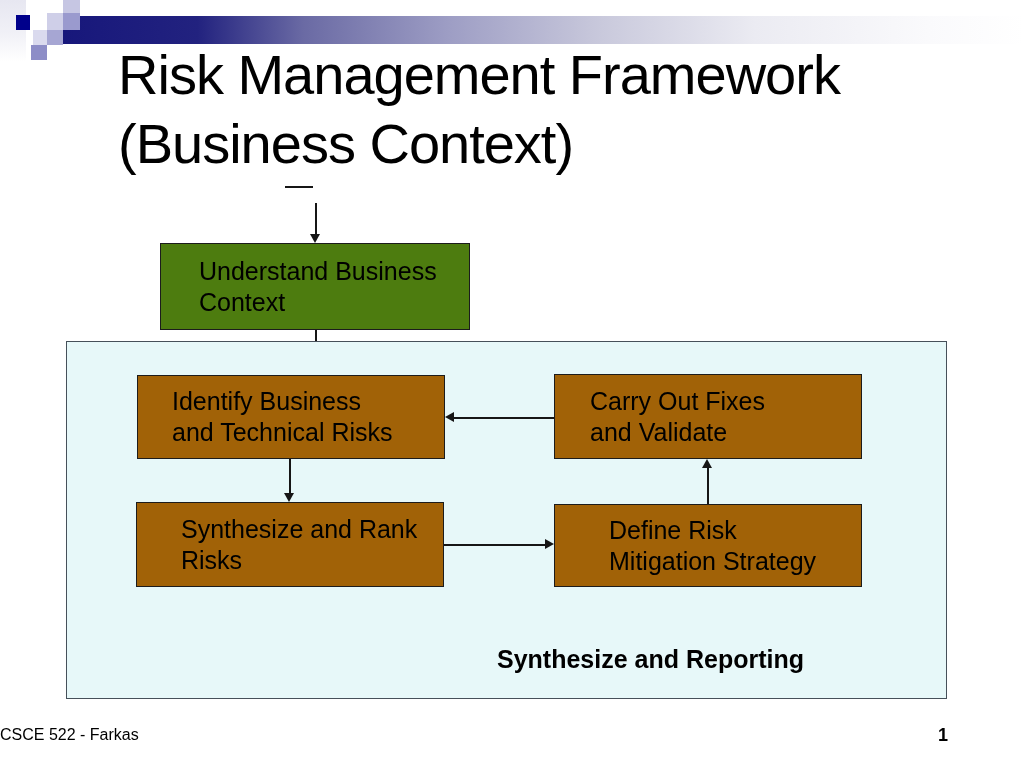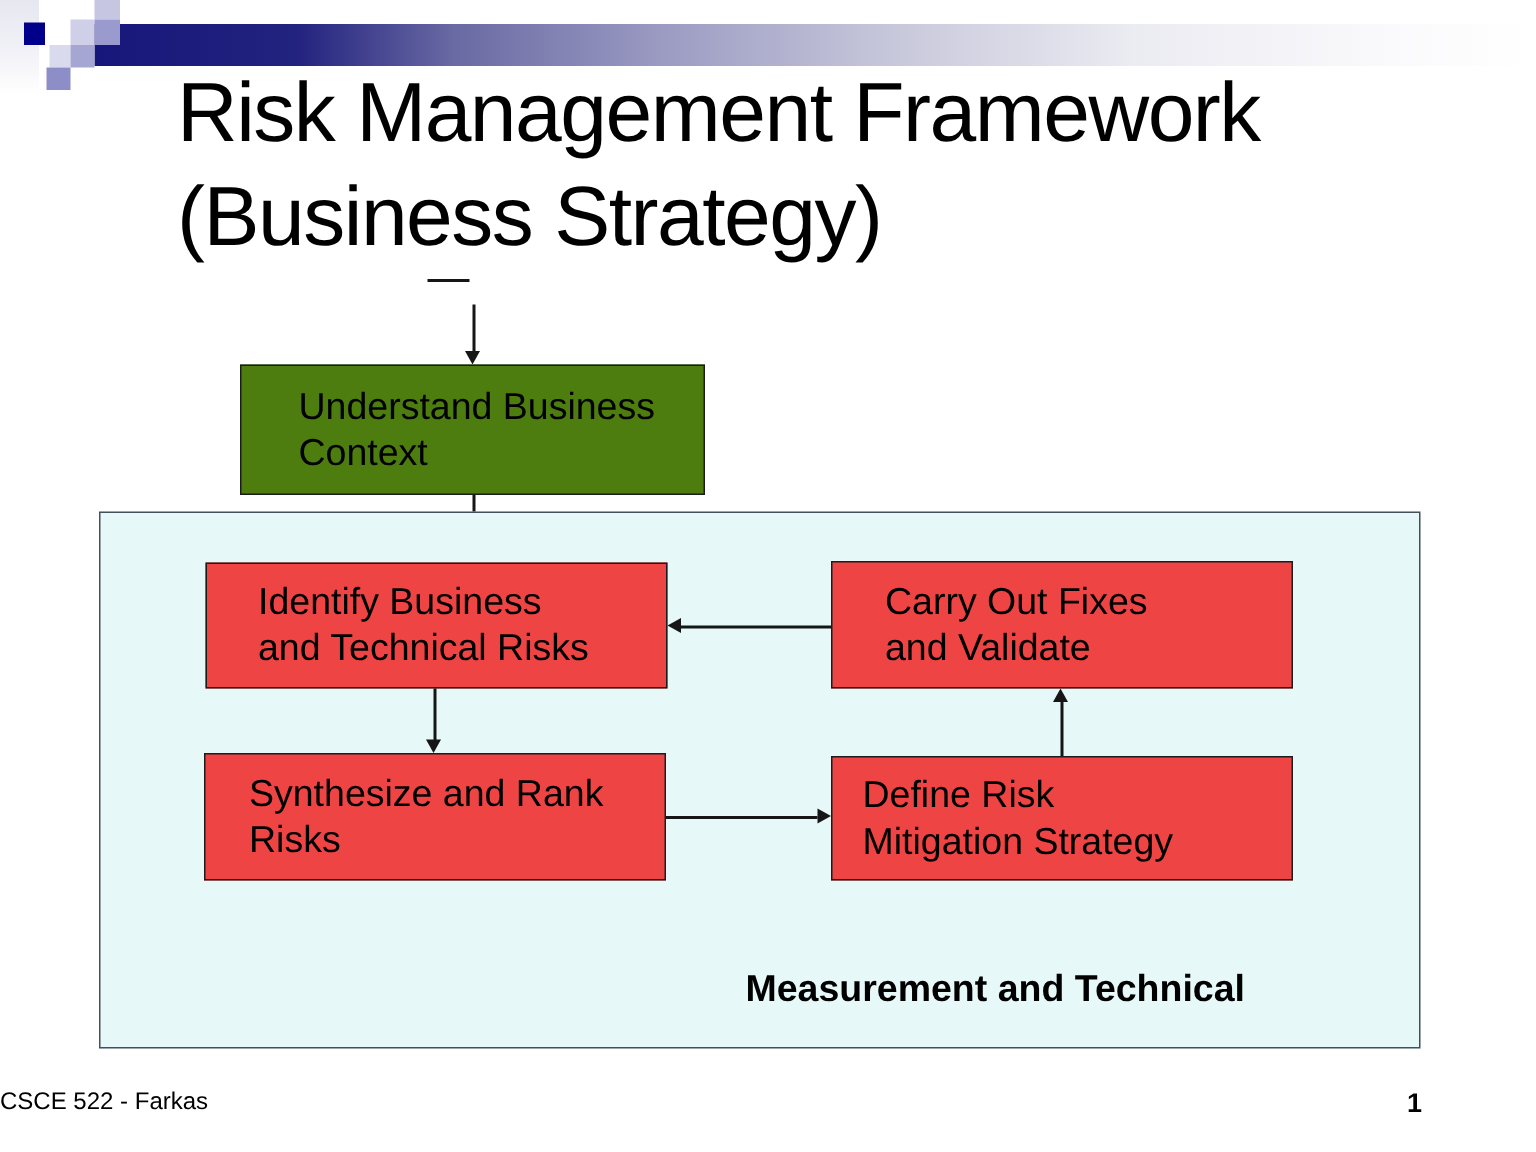--- a/index.html
+++ b/index.html
@@ -19,26 +19,26 @@
   .title{position:absolute;left:118px;top:40px;width:860px;
     font-size:56px;line-height:69px;font-weight:400;letter-spacing:-1px;
     white-space:pre-line;}
   
   .container-box{position:absolute;left:66px;top:341px;width:881px;height:358px;
     background:#e7f8f9;border:1.5px solid #46505a;box-sizing:border-box;}
   .node{position:absolute;box-sizing:border-box;border:1.5px solid #1c1c1c;
     display:flex;align-items:center;font-size:25px;line-height:31px;}
   .node .lbl{white-space:pre-line;}
   .node-white{background:#4d7c0f;}
-  .node-cyan{background:#ef4444;}
+  .node-cyan{background:#a16207;}
   .n-understand{left:160px;top:243px;width:310px;height:87px;padding-left:38px;}
   .n-identify{left:137px;top:375px;width:308px;height:84px;padding-left:34px;}
   .n-carry{left:554px;top:374px;width:308px;height:85px;padding-left:35px;}
-  .n-synthesize{left:136px;top:502px;width:308px;height:85px;padding-left:29px;}
-  .n-define{left:554px;top:504px;width:308px;height:83px;padding-left:20px;}
+  .n-synthesize{left:136px;top:502px;width:308px;height:85px;padding-left:44px;}
+  .n-define{left:554px;top:504px;width:308px;height:83px;padding-left:54px;}
   .container-label{position:absolute;left:497px;top:645px;
     font-size:25px;font-weight:700;}
   
   .vline,.hline{position:absolute;background:#161616;}
   .vline{width:2px;}
   .hline{height:2px;}
   .tri{position:absolute;width:0;height:0;}
   .tri-down{border-left:5.5px solid transparent;border-right:5.5px solid transparent;
     border-top:9px solid #161616;}
   .tri-up{border-left:5.5px solid transparent;border-right:5.5px solid transparent;
@@ -64,36 +64,36 @@
     <div class="sq" style="left:63px;top:0;width:17px;height:13px;background:#c6c6e3;"></div>
     <div class="sq" style="left:16px;top:15px;width:14px;height:15px;background:#00008b;"></div>
     <div class="sq" style="left:47px;top:13px;width:16px;height:17px;background:#cfcfe8;"></div>
     <div class="sq" style="left:63px;top:13px;width:17px;height:17px;background:#9a9ace;"></div>
     <div class="sq" style="left:33px;top:30px;width:14px;height:15px;background:#dadaee;"></div>
     <div class="sq" style="left:47px;top:30px;width:16px;height:15px;background:#a6a6d3;"></div>
     <div class="sq" style="left:31px;top:45px;width:16px;height:15px;background:#8d8dc7;"></div>
   </div>
 
   <div class="title">Risk Management Framework
-(Business Strategy)</div>
+(Business Context)</div>
 
   <div class="hline" style="left:285px;top:186px;width:28px;"></div>
   <div class="vline" style="left:315px;top:203px;height:32px;"></div>
   <div class="tri tri-down" style="left:310px;top:234px;"></div>
 
   <div class="node node-white n-understand">
     <span class="lbl">Understand Business
 Context</span>
   </div>
 
   <div class="vline" style="left:315px;top:330px;height:37px;"></div>
   <div class="tri tri-down" style="left:310px;top:366px;"></div>
 
   <div class="container-box"></div>
-  <div class="container-label">Measurement and Technical</div>
+  <div class="container-label">Synthesize and Reporting</div>
 
   <div class="node node-cyan n-identify">
     <span class="lbl">Identify Business
 and Technical Risks</span>
   </div>
   <div class="node node-cyan n-carry">
     <span class="lbl">Carry Out Fixes
 and Validate</span>
   </div>
   <div class="node node-cyan n-synthesize">

